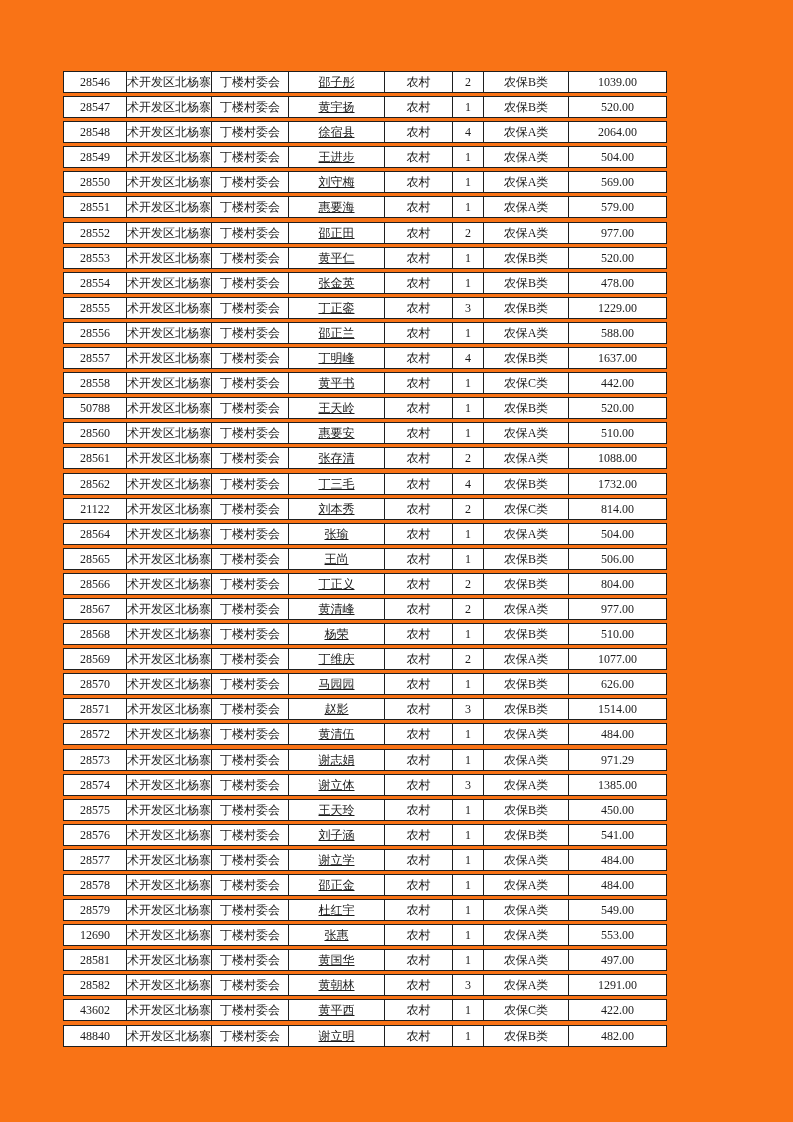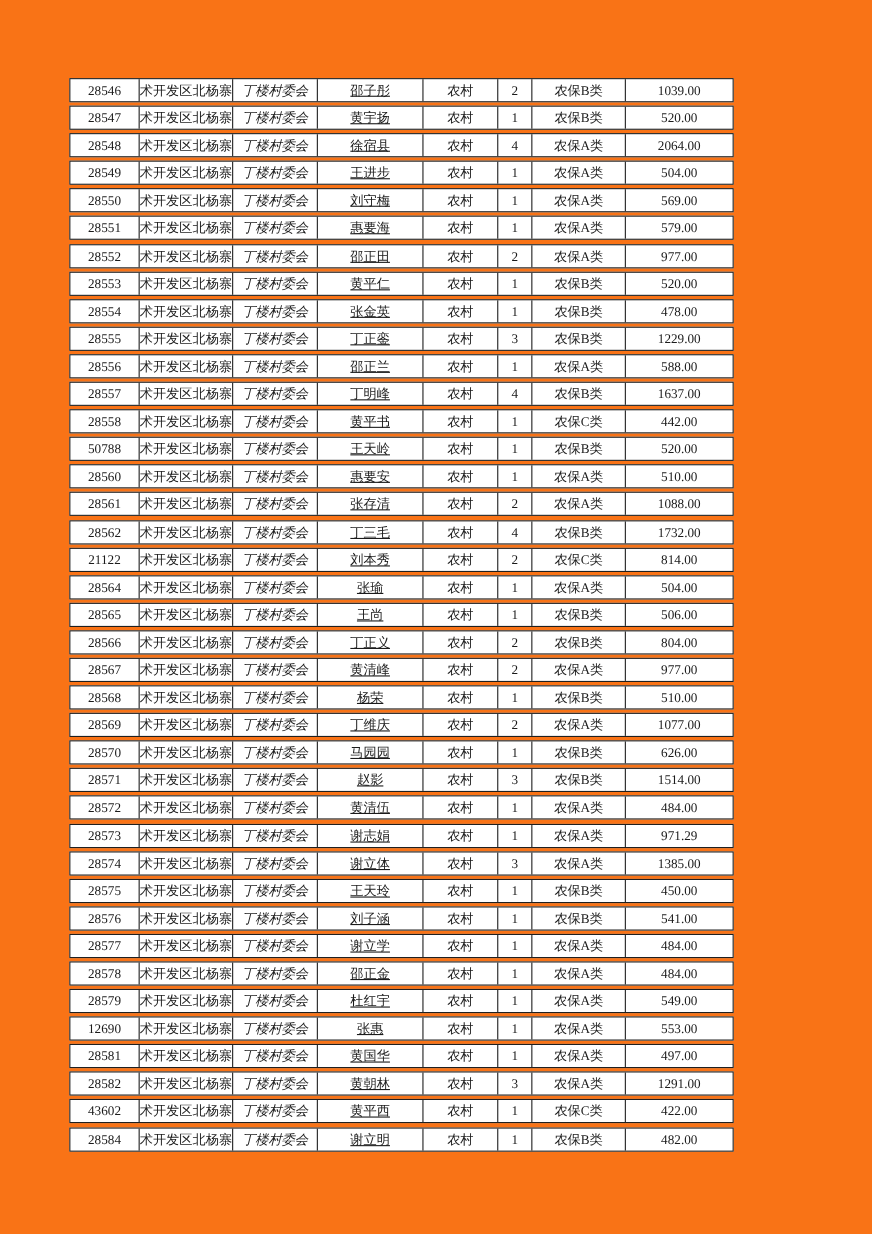--- a/index.html
+++ b/index.html
@@ -37,21 +37,21 @@
     overflow: hidden;
     white-space: nowrap;
     border-right: 1px solid #1f1f1f;
     font-family: "Liberation Serif", "DejaVu Serif", serif;
     font-size: 12px;
     color: #1b1b1b;
     line-height: 1;
   }
   .c0 { width: 63px; }
   .c1 { width: 85px; justify-content: flex-start; text-align: center; } 
-  .c2 { width: 77px; font-style: italic; }
+  .c2 { width: 77px; }
   .c3 { width: 96px; text-decoration: underline; }
   .c4 { width: 68px; }
   .c5 { width: 31px; }
   .c6 { width: 85px; }
   .c7 { flex: 1; border-right: none; }
 </style>
 </head>
 <body>
 
 <div class="page">
@@ -430,21 +430,21 @@
         <div class="cell c0">43602</div>
         <div class="cell c1">术开发区北杨寨</div>
         <div class="cell c2">丁楼村委会</div>
         <div class="cell c3">黄平西</div>
         <div class="cell c4">农村</div>
         <div class="cell c5">1</div>
         <div class="cell c6">农保C类</div>
         <div class="cell c7">422.00</div>
       </div>
       <div class="row">
-        <div class="cell c0">28584</div>
+        <div class="cell c0">48840</div>
         <div class="cell c1">术开发区北杨寨</div>
         <div class="cell c2">丁楼村委会</div>
         <div class="cell c3">谢立明</div>
         <div class="cell c4">农村</div>
         <div class="cell c5">1</div>
         <div class="cell c6">农保B类</div>
         <div class="cell c7">482.00</div>
       </div>
     </div>
 </div>

